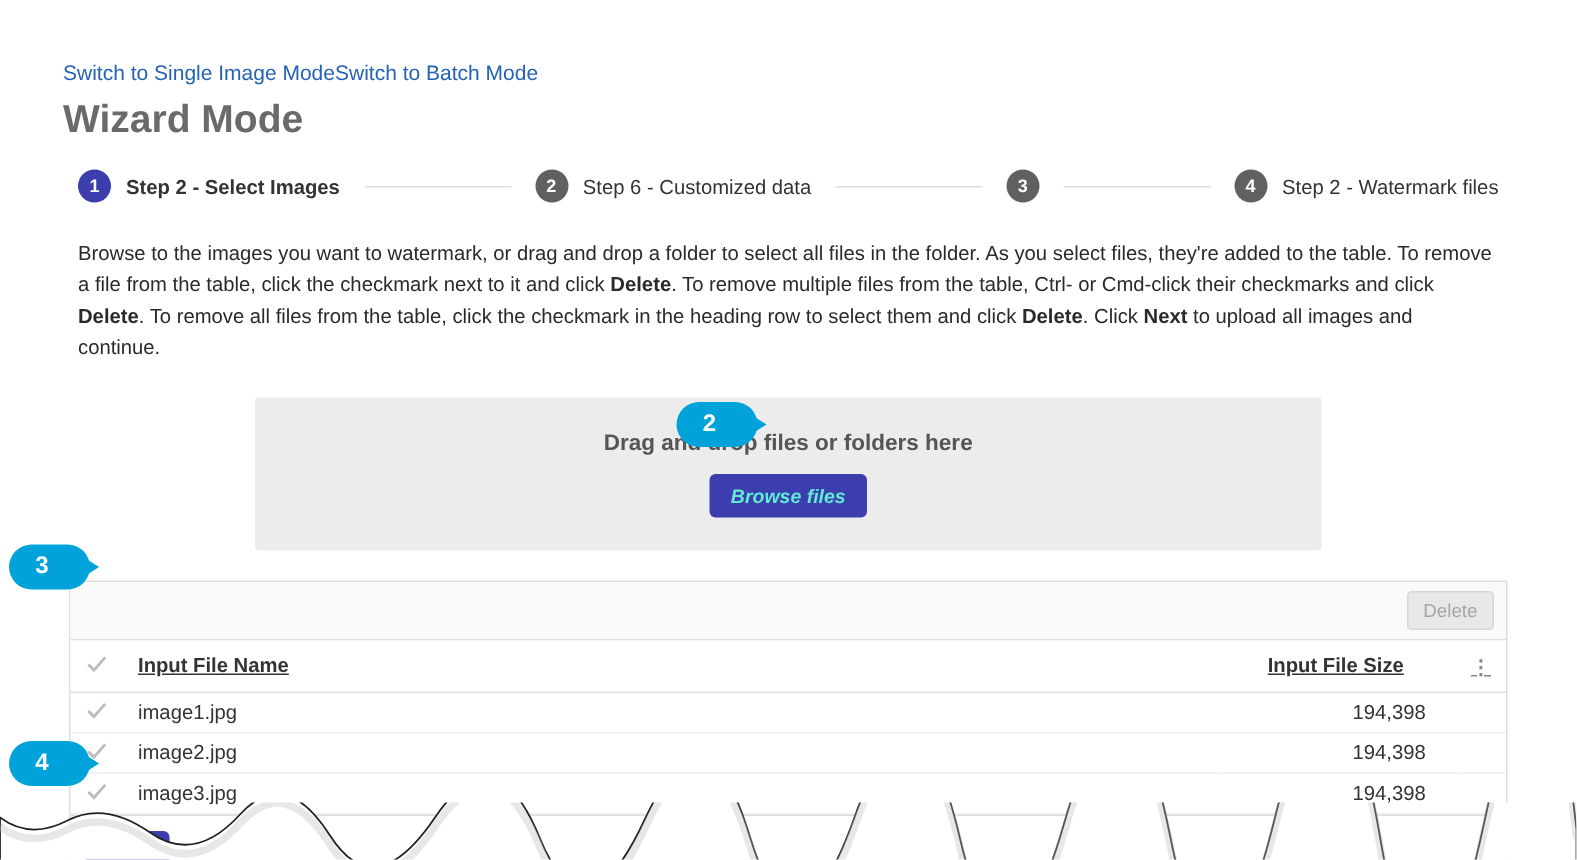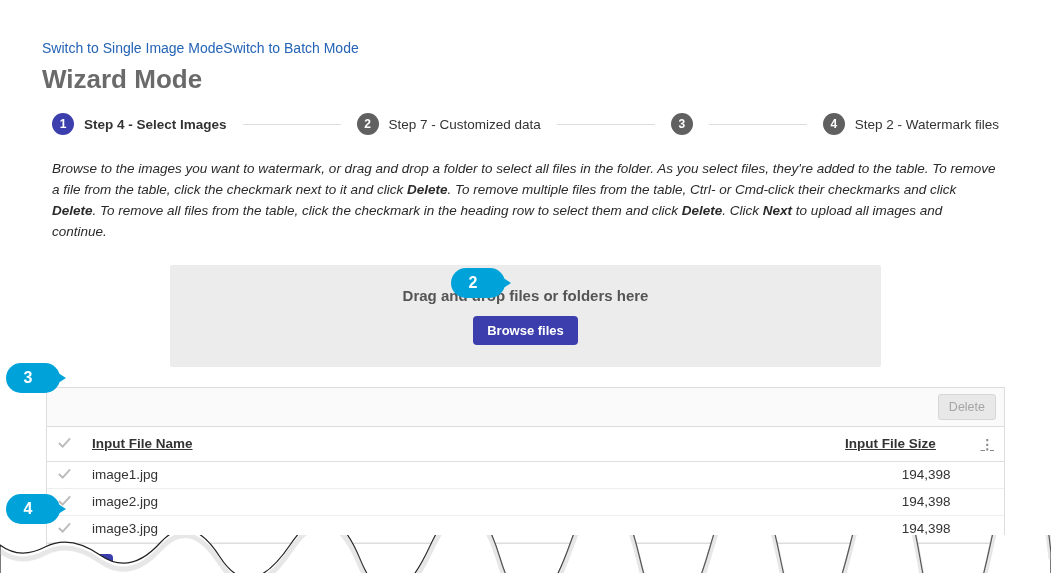--- a/index.html
+++ b/index.html
@@ -12,26 +12,26 @@
 
   .page-title { font-size: 26px; font-weight: 700; color: #6a6a6a; margin: 2px 0 18px 0; }
 
   .steps { display: flex; align-items: center; justify-content: space-between; margin-bottom: 24px; padding: 0 10px; }
   .step { display: flex; align-items: center; gap: 10px; font-size: 13.5px; color: #333; white-space: nowrap; }
   .step .num { width: 22px; height: 22px; border-radius: 50%; background: #606060; color: #fff; display: flex; align-items: center; justify-content: center; font-size: 12px; font-weight: 600; }
   .step.active .num { background: #3b3eac; }
   .step.active { font-weight: 600; }
   .step-sep { flex: 1; height: 1px; background: #ddd; margin: 0 16px; }
 
-  .desc { font-size: 13.5px; line-height: 1.55; margin-bottom: 22px; color: #2a2a2a; padding: 0 10px; font-style: italic; }
+  .desc { font-size: 13.5px; line-height: 1.55; margin-bottom: 22px; color: #2a2a2a; padding: 0 10px; }
   .desc b { font-weight: 700; }
 
   .dropzone { background: #ececec; border-radius: 2px; margin: 0 128px 20px 128px; padding: 22px 0 22px 0; text-align: center; position: relative; }
   .dropzone .dz-text { font-size: 15px; font-weight: 600; color: #555; margin-bottom: 12px; }
-  .btn { background: #3b3eac; color: #ffffff; border: none; border-radius: 4px; padding: 7px 14px; font-size: 13px; font-weight: 600; cursor: pointer; }
+  .btn { background: #3b3eac; color: #5eead4; border: none; border-radius: 4px; padding: 7px 14px; font-size: 13px; font-weight: 600; cursor: pointer; font-style: italic; }
 
   .table-wrap { border: 1px solid #ddd; margin: 0 4px; }
   .table-toolbar { display: flex; justify-content: flex-end; padding: 6px 8px; border-bottom: 1px solid #ddd; background: #fafafa; }
   .btn-disabled { background: #e8e8e8; color: #a5a5a5; border: 1px solid #d6d6d6; border-radius: 3px; font-size: 12.5px; padding: 5px 10px; cursor: not-allowed; }
 
   table { width: 100%; border-collapse: collapse; font-size: 13.5px; }
   thead th { text-align: left; font-weight: 700; padding: 8px 10px; border-bottom: 1px solid #ddd; background: #fff; text-decoration: underline; }
   thead th.size-col { text-align: center; width: 160px; }
   thead th.menu-col { width: 24px; text-align: center; color: #888; }
   thead th.check-col, tbody td.check-col { width: 30px; text-align: center; }
@@ -61,26 +61,26 @@
   <div class="top-links">
     <a>Switch to Single Image Mode</a>
     <a>Switch to Batch Mode</a>
   </div>
 
   <h1 class="page-title">Wizard Mode</h1>
 
   <div class="steps">
     <div class="step active">
       <span class="num">1</span>
-      <span>Step 4 - Select Images</span>
+      <span>Step 2 - Select Images</span>
     </div>
     <div class="step-sep"></div>
     <div class="step">
       <span class="num">2</span>
-      <span>Step 7 - Customized data</span>
+      <span>Step 6 - Customized data</span>
     </div>
     <div class="step-sep"></div>
     <div class="step">
       <span class="num">3</span>
     </div>
     <div class="step-sep"></div>
     <div class="step">
       <span class="num">4</span>
       <span>Step 2 - Watermark files</span>
     </div>

